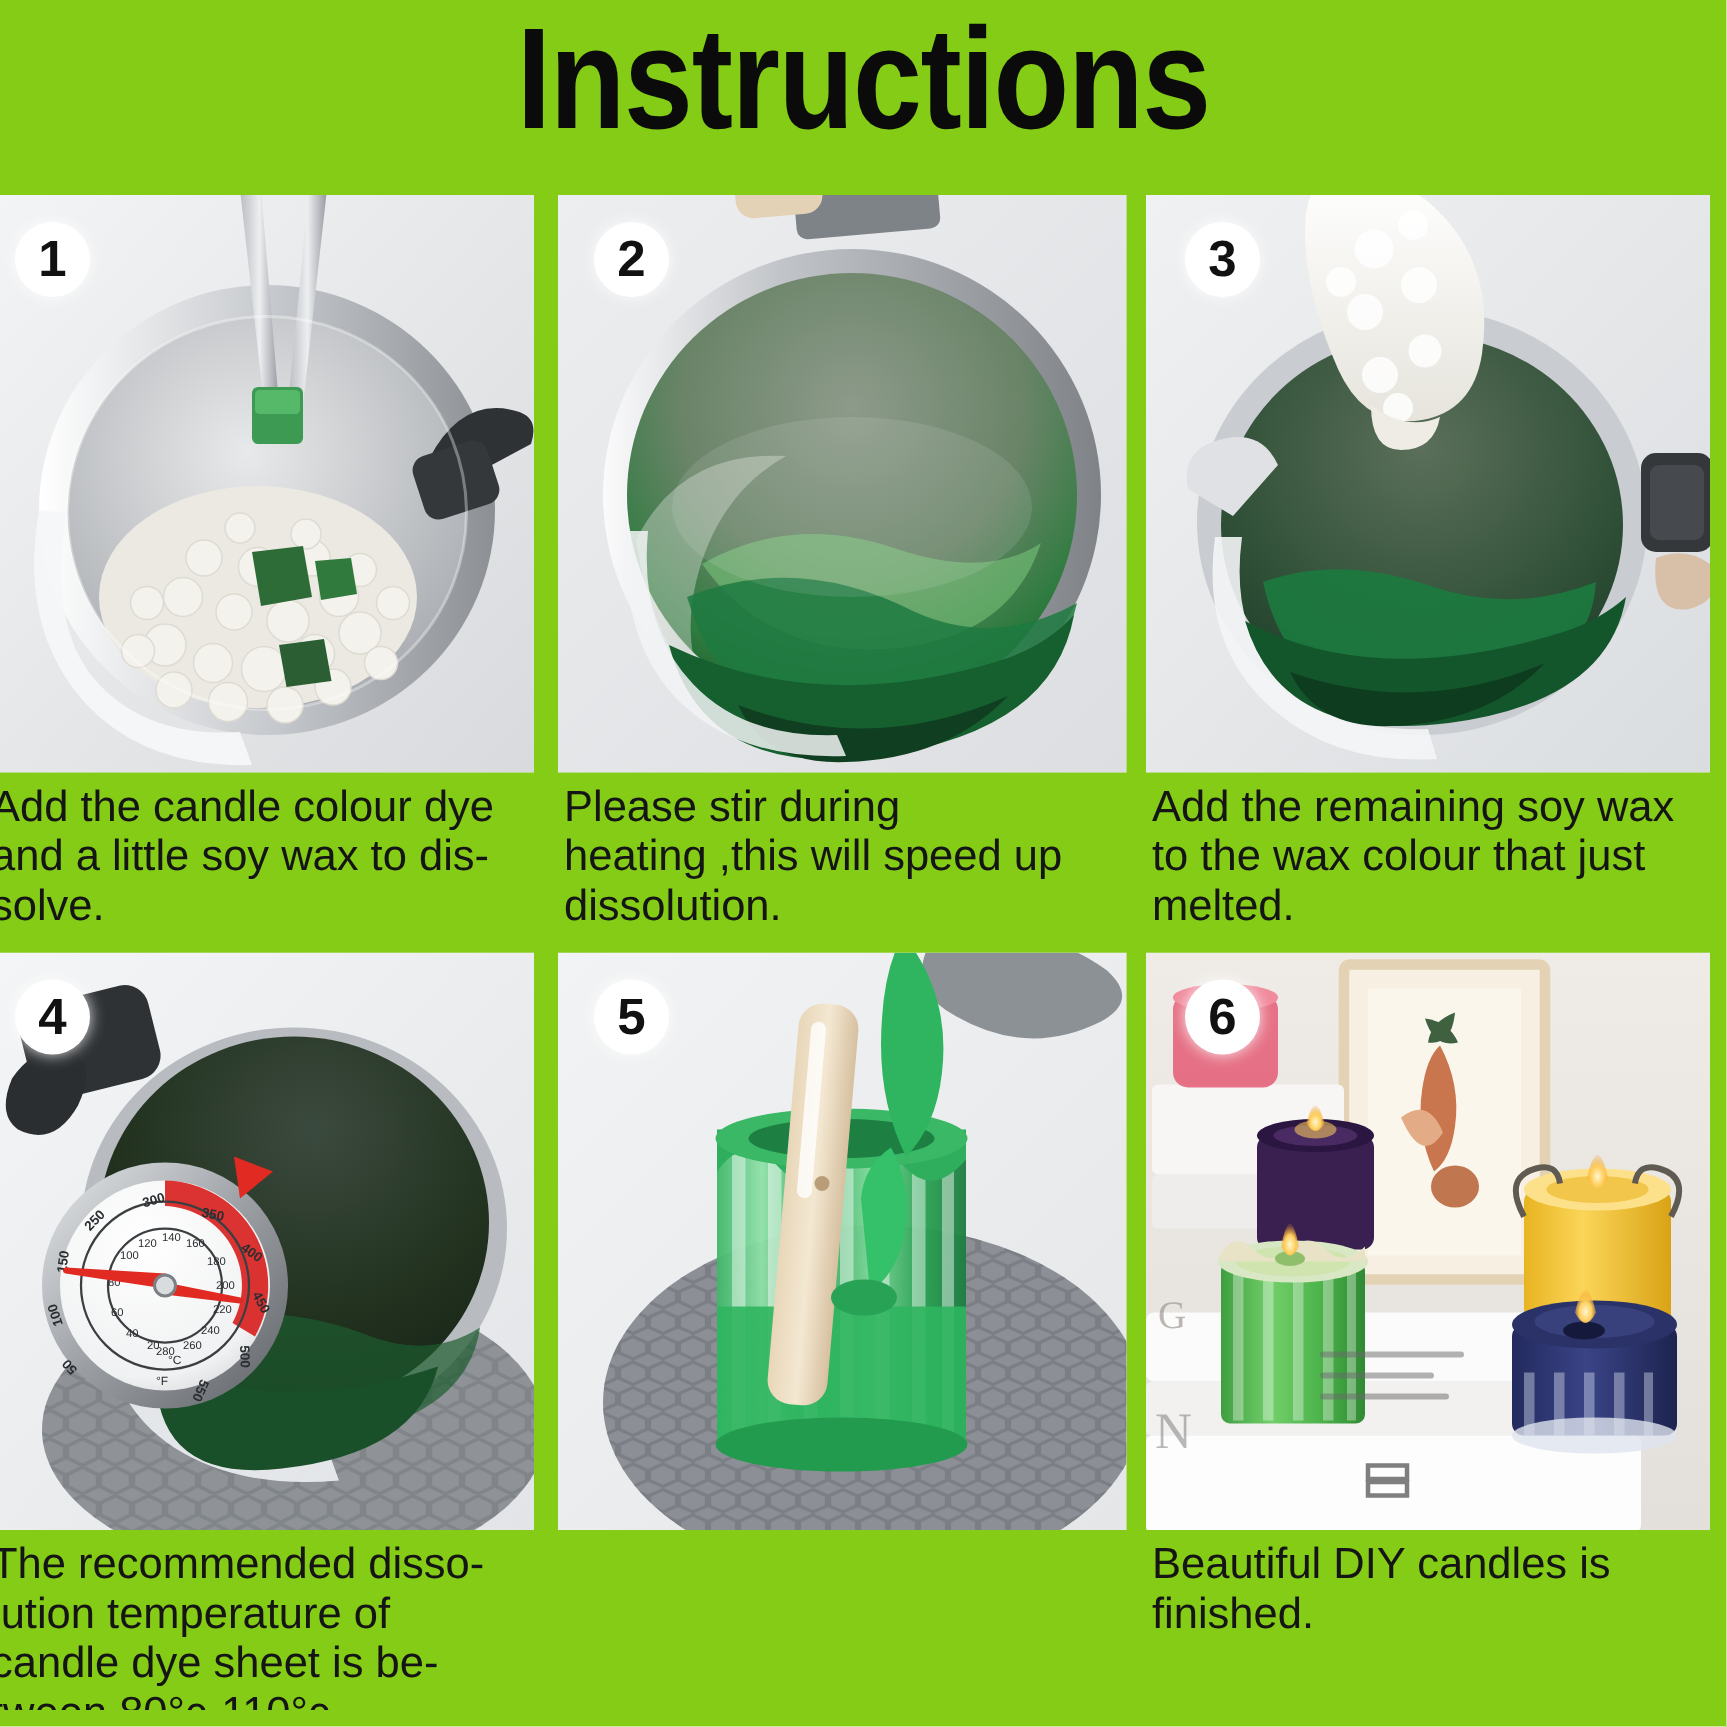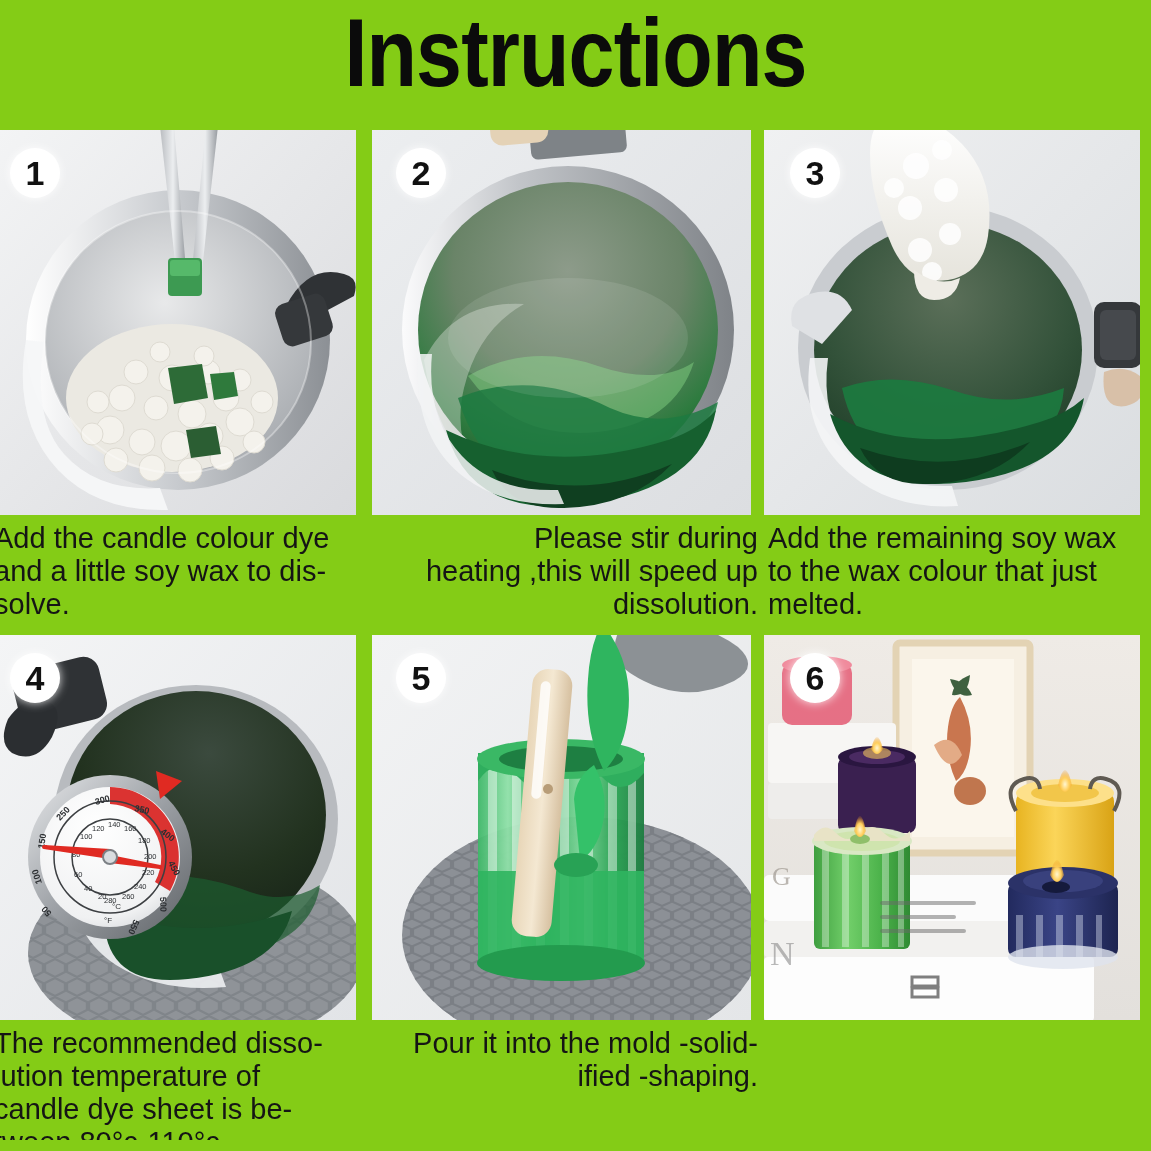--- a/index.html
+++ b/index.html
@@ -93,21 +93,21 @@
     top: 392px;
     left: 0;
     width: 100%;
     font-size: 29px;
     line-height: 33px;
     color: #151515;
     white-space: pre-line;
     font-family: "Liberation Sans", sans-serif;
   }
   .step.col1 .caption { left: -6px; width: 372px; }
-  .step.col2 .caption { left: 8px; width: 382px; text-align: right; }
+  .step.col2 .caption { left: 8px; width: 382px; }
   .step.col3 .caption { left: 10px; width: 380px; }
 
   
   .scene { position: absolute; inset: 0; }
   .scene svg { display: block; width: 100%; height: 100%; }
 </style>
 </head>
 <body>
 
 <div class="page">
@@ -438,22 +438,20 @@
             <g>
               <path d="M250 -10 q70 -12 116 22 q22 20 -4 34 q-52 26 -104 -8 q-26 -18 -8 -48 z" fill="#8c9195"></path>
               <path d="M230 -12 q32 40 26 92 q-4 36 -24 56 q-20 -40 -16 -92 q2 -34 14 -56 z" fill="#2fb55f"></path>
               <path d="M222 130 q16 30 8 62 q-6 24 -22 34 l-6 -62 q2 -22 20 -34 z" fill="#34c169"></path>
               <ellipse cx="204" cy="230" rx="22" ry="12" fill="#28a255"></ellipse>
             </g>
           </svg>
         </div>
         <div class="badge">5</div>
       </div>
-      <div class="caption">Pour it into the mold -solid-
-ified -shaping.</div>
     </div>
 
     <div class="step col3">
       <div class="step-media">
         <div class="scene">
           <svg viewBox="0 0 376 385" preserveAspectRatio="none">
             <defs>
               <linearGradient id="bg6" x1="0" y1="0" x2="0" y2="1">
                 <stop offset="0" stop-color="#efebe6"></stop>
                   <stop offset="1" stop-color="#e3e0dc"></stop>
@@ -550,16 +548,18 @@
             <g stroke="#4a4a4a" stroke-width="3" fill="none" opacity="0.7">
               <rect x="148" y="342" width="26" height="9"></rect>
               <rect x="148" y="353" width="26" height="9"></rect>
             </g>
             <text x="6" y="330" font-family="Liberation Serif, serif" font-size="34" fill="#8b8b8b" opacity="0.6">N</text>
             <text x="8" y="250" font-family="Liberation Serif, serif" font-size="26" fill="#a09a92" opacity="0.7">G</text>
           </svg>
         </div>
         <div class="badge">6</div>
       </div>
+      <div class="caption">Beautiful DIY candles is
+finished.</div>
     </div>
 
   </div>
 </div>
 
 </body></html>

